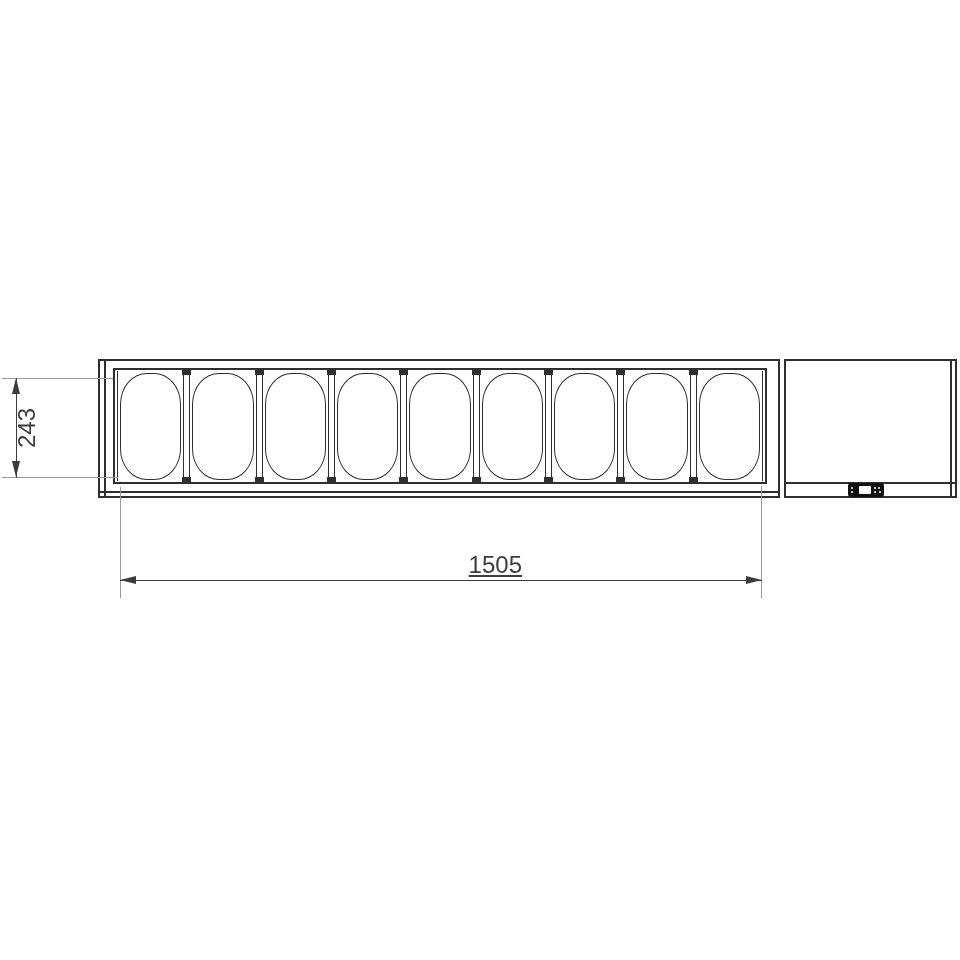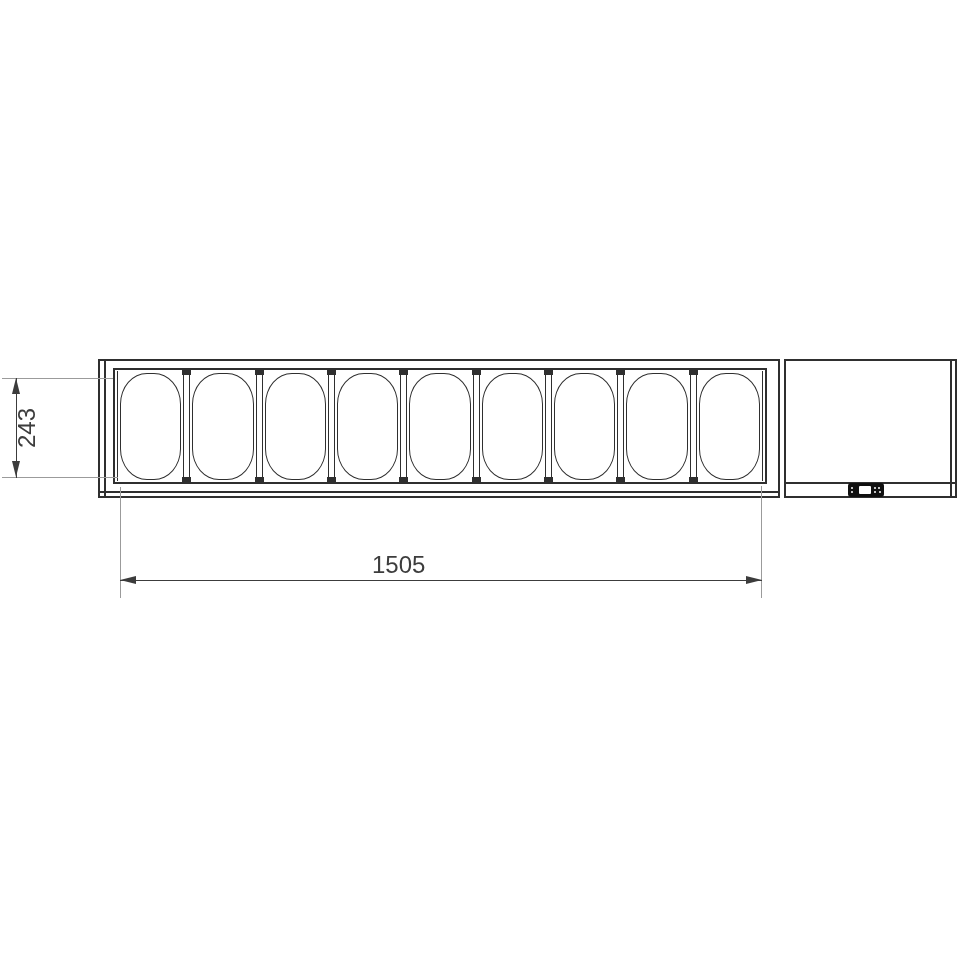--- a/index.html
+++ b/index.html
@@ -45,21 +45,21 @@
   .dim-h{height:1px;background:var(--dim);}
   .tri{width:0;height:0;}
   #arr-up{left:12px;top:378px;border-left:4.5px solid transparent;border-right:4.5px solid transparent;border-bottom:16px solid var(--dim);}
   #arr-down{left:12px;top:461px;border-left:4.5px solid transparent;border-right:4.5px solid transparent;border-top:16px solid var(--dim);}
   #arr-left{left:120px;top:576px;border-top:4.5px solid transparent;border-bottom:4.5px solid transparent;border-right:16px solid var(--dim);}
   #arr-right{left:746px;top:576px;border-top:4.5px solid transparent;border-bottom:4.5px solid transparent;border-left:16px solid var(--dim);}
 
   .dim-label{color:var(--text);font-size:24px;line-height:26px;}
   #label-depth{left:13px;top:394px;width:28px;height:68px;display:flex;align-items:center;justify-content:center;
                writing-mode:vertical-rl;transform:rotate(180deg);}
-  #label-width{left:372px;top:552px;width:150px;text-align:left;}
+  #label-width{left:372px;top:552px;width:150px;text-align:right;text-decoration:underline;}
 </style>
 </head>
 <body>
 
 <div class="abs" id="drawing" style="left:0;top:0;width:960px;height:960px;">
 
   <div class="abs" id="pan-section">
     <div class="abs" id="pan-inner-left"></div>
     <div class="abs" id="pan-inner-bottom"></div>
     <div class="abs" id="pan-frame">

